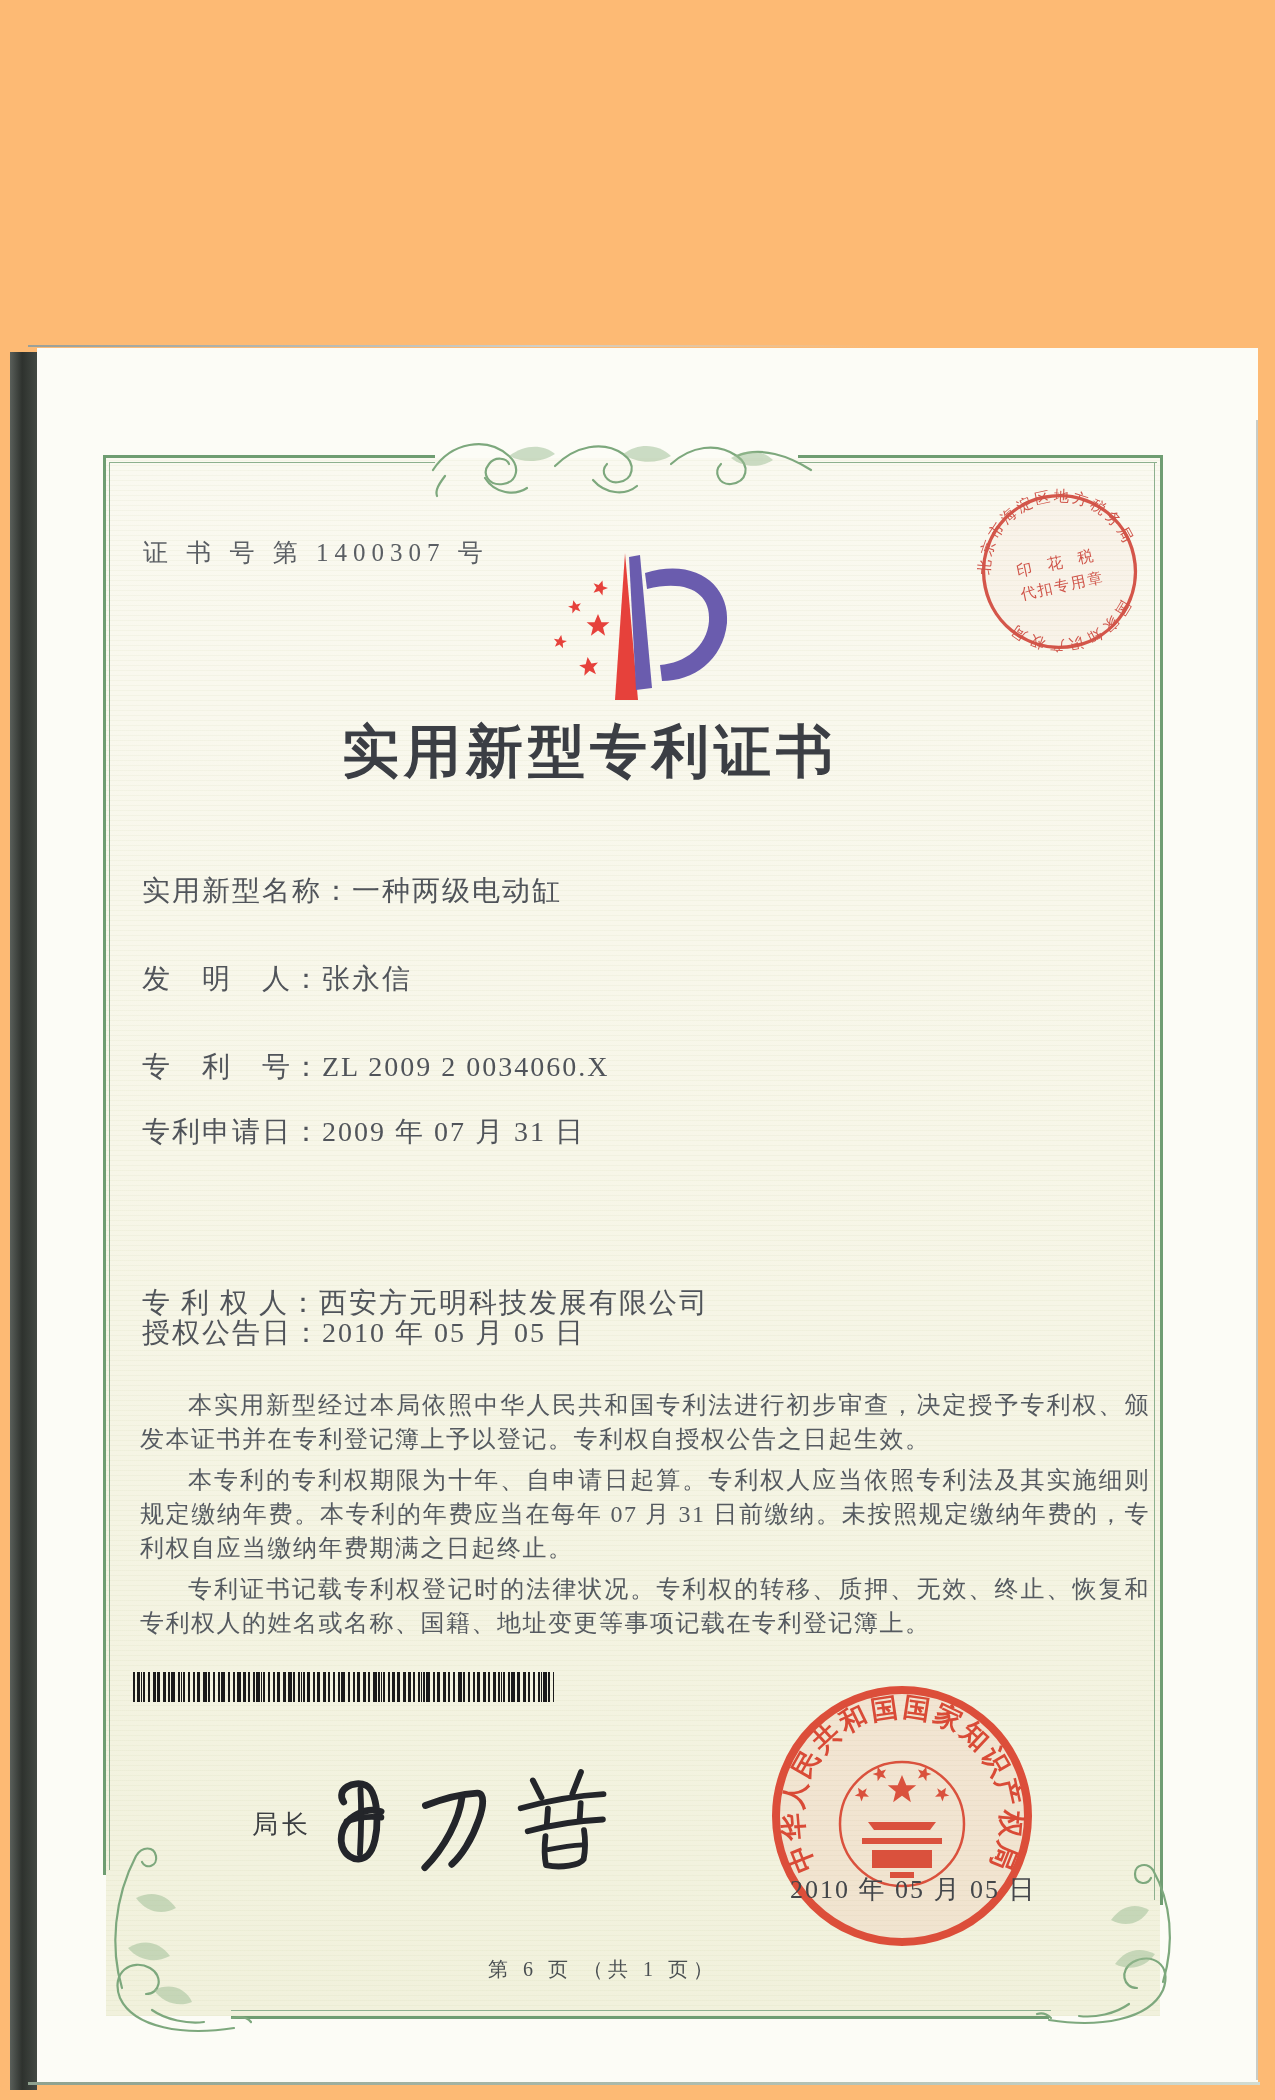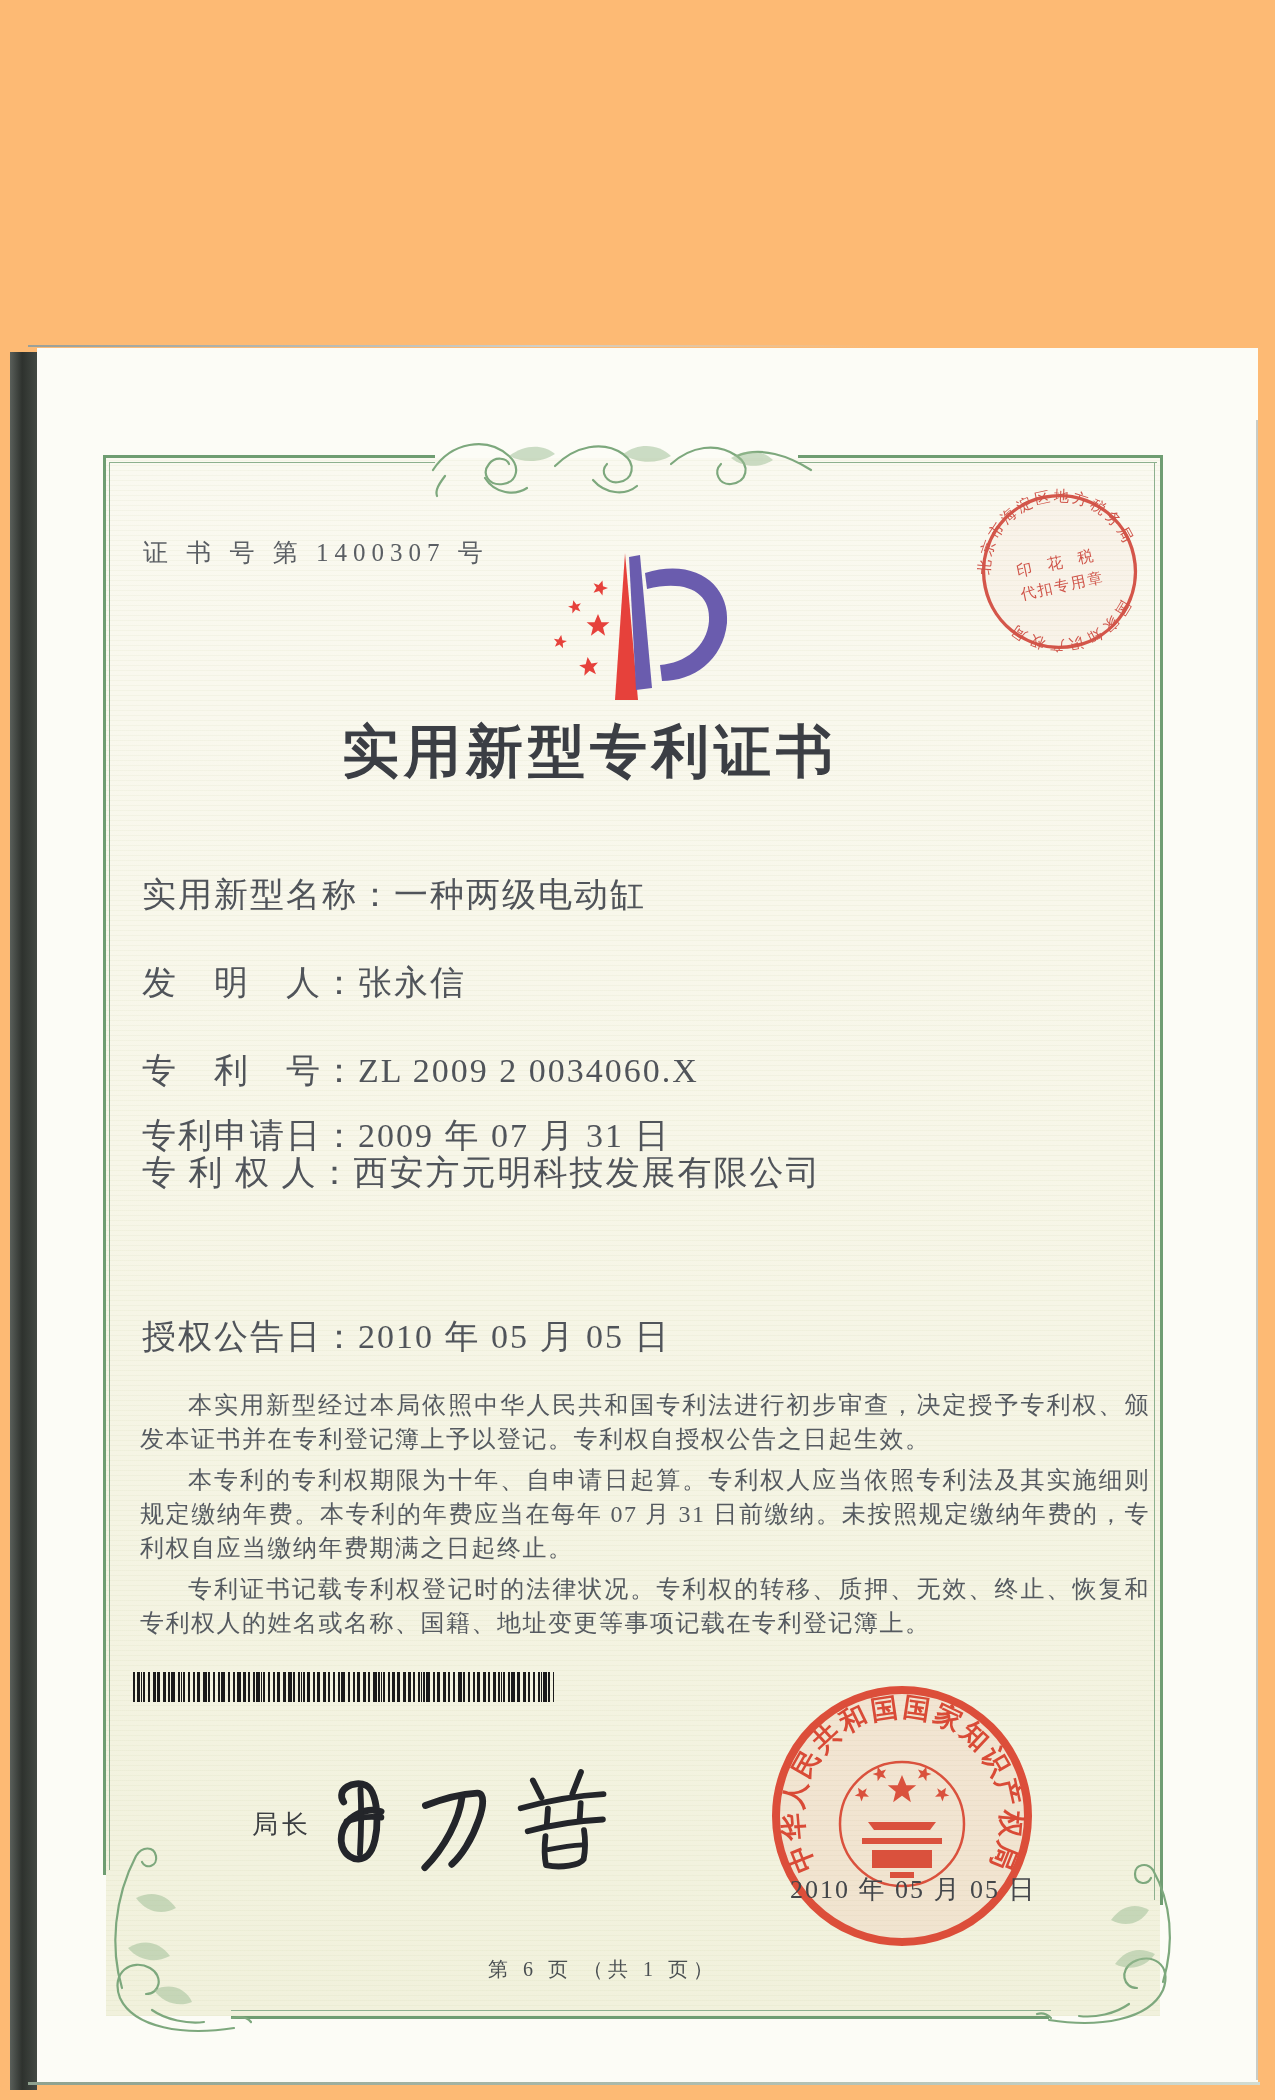--- a/index.html
+++ b/index.html
@@ -33,22 +33,22 @@
   .seg2-top-b{left:798px;top:462px;width:359px;height:1px;}
   .seg2-left{left:109px;top:462px;width:1px;height:1408px;}
   .seg2-right{left:1154px;top:462px;width:1px;height:1438px;}
   .seg2-bottom{left:231px;top:2010px;width:820px;height:1px;}
   .flourish{color:#7da87d;}
 
   
   .cert-number{left:143px;top:536px;font-size:25px;letter-spacing:6px;color:#5a5e63;}
   .cert-title{left:300px;top:714px;width:580px;text-align:center;font-size:57px;font-weight:600;
     letter-spacing:5px;color:#3b3e44;white-space:nowrap;}
-  .field-row{left:142px;font-size:34px;color:#50545a;letter-spacing:2px;white-space:nowrap;}
-  .f0{top:872px;} .f1{top:960px;} .f2{top:1048px;} .f3{top:1098px;margin-top:15px;} .f4{top:1150px;} .f5{top:1314px;}
+  .field-row{left:142px;font-size:28px;color:#50545a;letter-spacing:2px;white-space:nowrap;}
+  .f0{top:872px;} .f1{top:960px;} .f2{top:1048px;} .f3{top:1098px;margin-top:15px;} .f4{top:1284px;} .f5{top:1314px;}
   .body-text{left:133px;top:1381px;width:1024px;font-size:24px;line-height:34px;
     color:#555a60;letter-spacing:1.5px;text-align:justify;}
   .body-text p{margin:7px;text-indent:2em;}
   .barcode{left:133px;top:1672px;width:421px;height:30px;
     background-image:
       repeating-linear-gradient(90deg,#1b1b1b 0 2px,rgba(0,0,0,0) 2px 5px),
       repeating-linear-gradient(90deg,#1b1b1b 0 1px,rgba(0,0,0,0) 1px 8px),
       repeating-linear-gradient(90deg,rgba(0,0,0,0) 0 4px,#1b1b1b 4px 6px,rgba(0,0,0,0) 6px 17px);}
   .issuer-title{left:252px;top:1807px;font-size:26px;letter-spacing:4px;color:#3c3f42;font-family:Liberation Mono, monospace;}
   .signature-svg{left:318px;top:1752px;width:320px;height:150px;transform:rotate(-3deg);}

